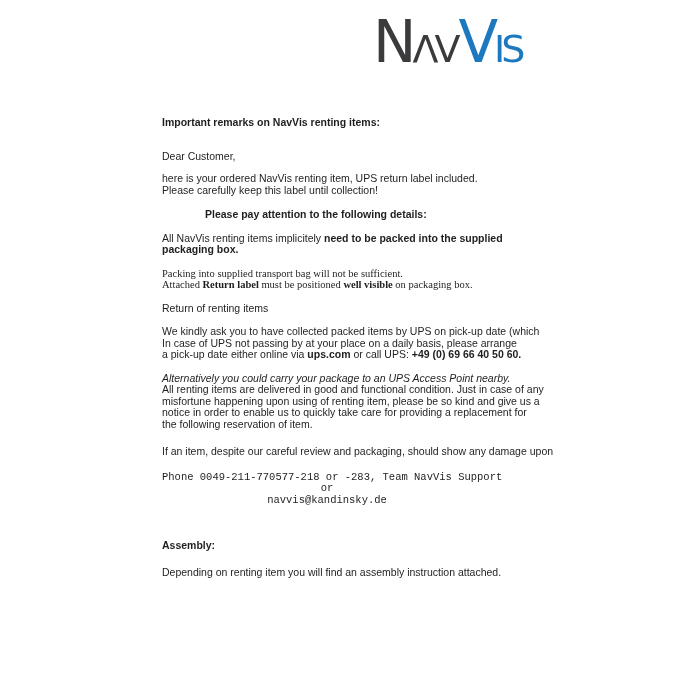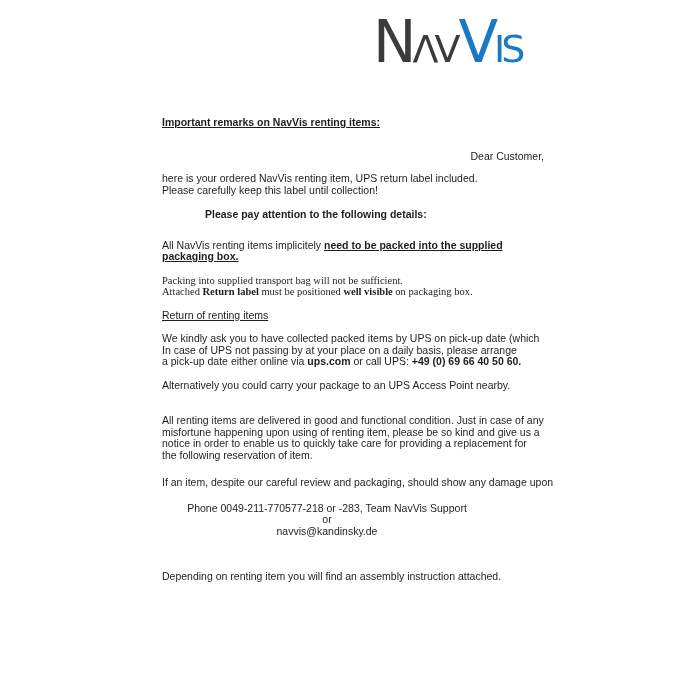--- a/index.html
+++ b/index.html
@@ -40,34 +40,34 @@
   }
   .blk { width: 382px; }
   .line {
     font-size: 10.5px;
     line-height: 11.5px;
     white-space: nowrap;
   }
   .blk.center { width: 330px; }
   .blk.center .line { text-align: center; }
   .b { font-weight: bold; }
-  .u { text-decoration: underline; }
+  .u { }
 
   
-  .blk:nth-child(2)  { margin-top: 22px; text-align: right; }
+  .blk:nth-child(2)  { margin-top: 22px; }
   .blk:nth-child(3)  { margin-top: 11px; }
   .blk:nth-child(4)  { margin-top: 13px; margin-left: 43px; }
-  .blk:nth-child(5)  { margin-top: 19px; }
+  .blk:nth-child(5)  { margin-top: 12px; }
   .blk:nth-child(6)  { margin-top: 12px; font-family: Liberation Serif, serif; }
   .blk:nth-child(7)  { margin-top: 12px; }
   .blk:nth-child(8)  { margin-top: 12px; }
-  .blk:nth-child(9)  { margin-top: 12px; }
-  .blk:nth-child(10) { margin-top: 24px; }
+  .blk:nth-child(9)  { margin-top: 12px; font-style: italic; }
+  .blk:nth-child(10) { margin-top: 0; }
   .blk:nth-child(11) { margin-top: 16px; }
-  .blk:nth-child(12) { margin-top: 14px; }
+  .blk:nth-child(12) { margin-top: 14px; font-family: Liberation Mono, monospace; }
   .blk:nth-child(13) { margin-top: 34px; }
   .blk:nth-child(14) { margin-top: 15px; }
 </style>
 </head>
 <body>
 
 <div class="page">
   <div class="logo" id="logo">
       <span class="lg dark">N</span>
       <span class="sm dark">Λ</span>
@@ -117,16 +117,19 @@
       </div>
       <div class="blk">
         <div class="line"><span>If an item, despite our careful review and packaging, should show any damage upon</span></div>
       </div>
       <div class="blk center">
         <div class="line"><span>Phone 0049-211-770577-218 or -283, Team NavVis Support</span></div>
         <div class="line"><span>or</span></div>
         <div class="line"><span>navvis@kandinsky.de</span></div>
       </div>
       <div class="blk">
+        <div class="line"><span class="b u">Assembly:</span></div>
+      </div>
+      <div class="blk">
         <div class="line"><span>Depending on renting item you will find an assembly instruction attached.</span></div>
       </div>
     </div>
 </div>
 
 </body></html>

